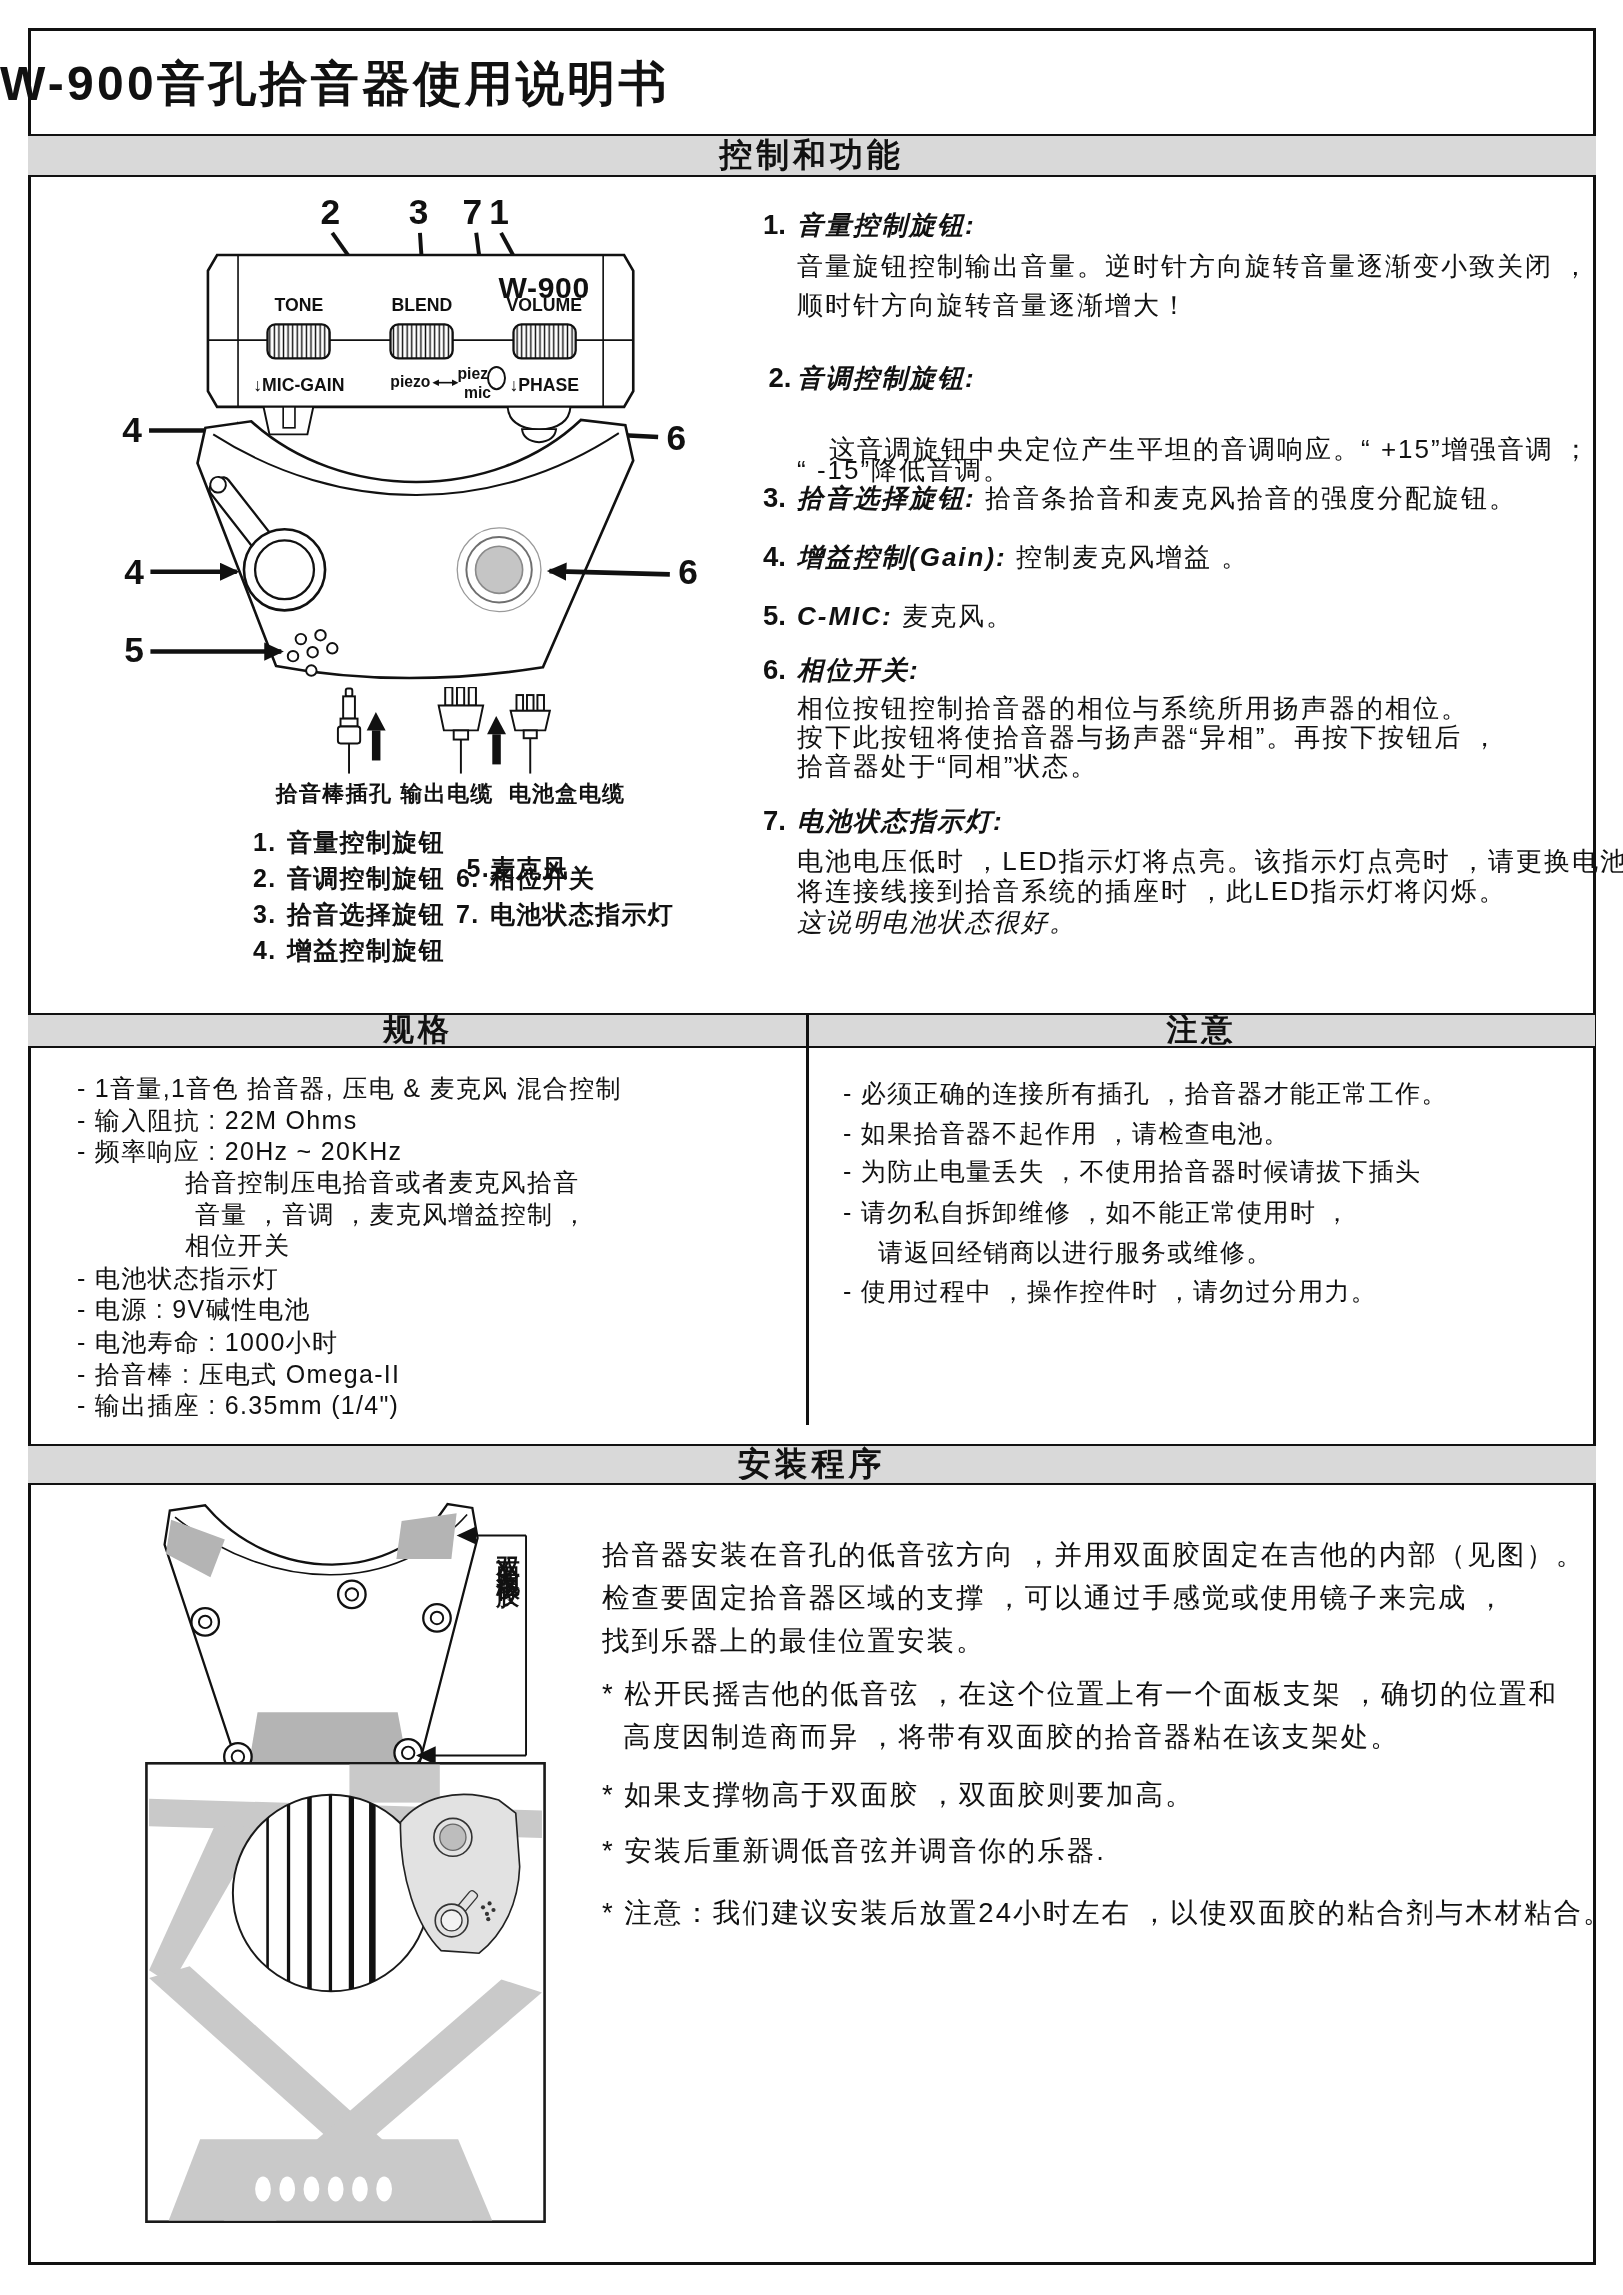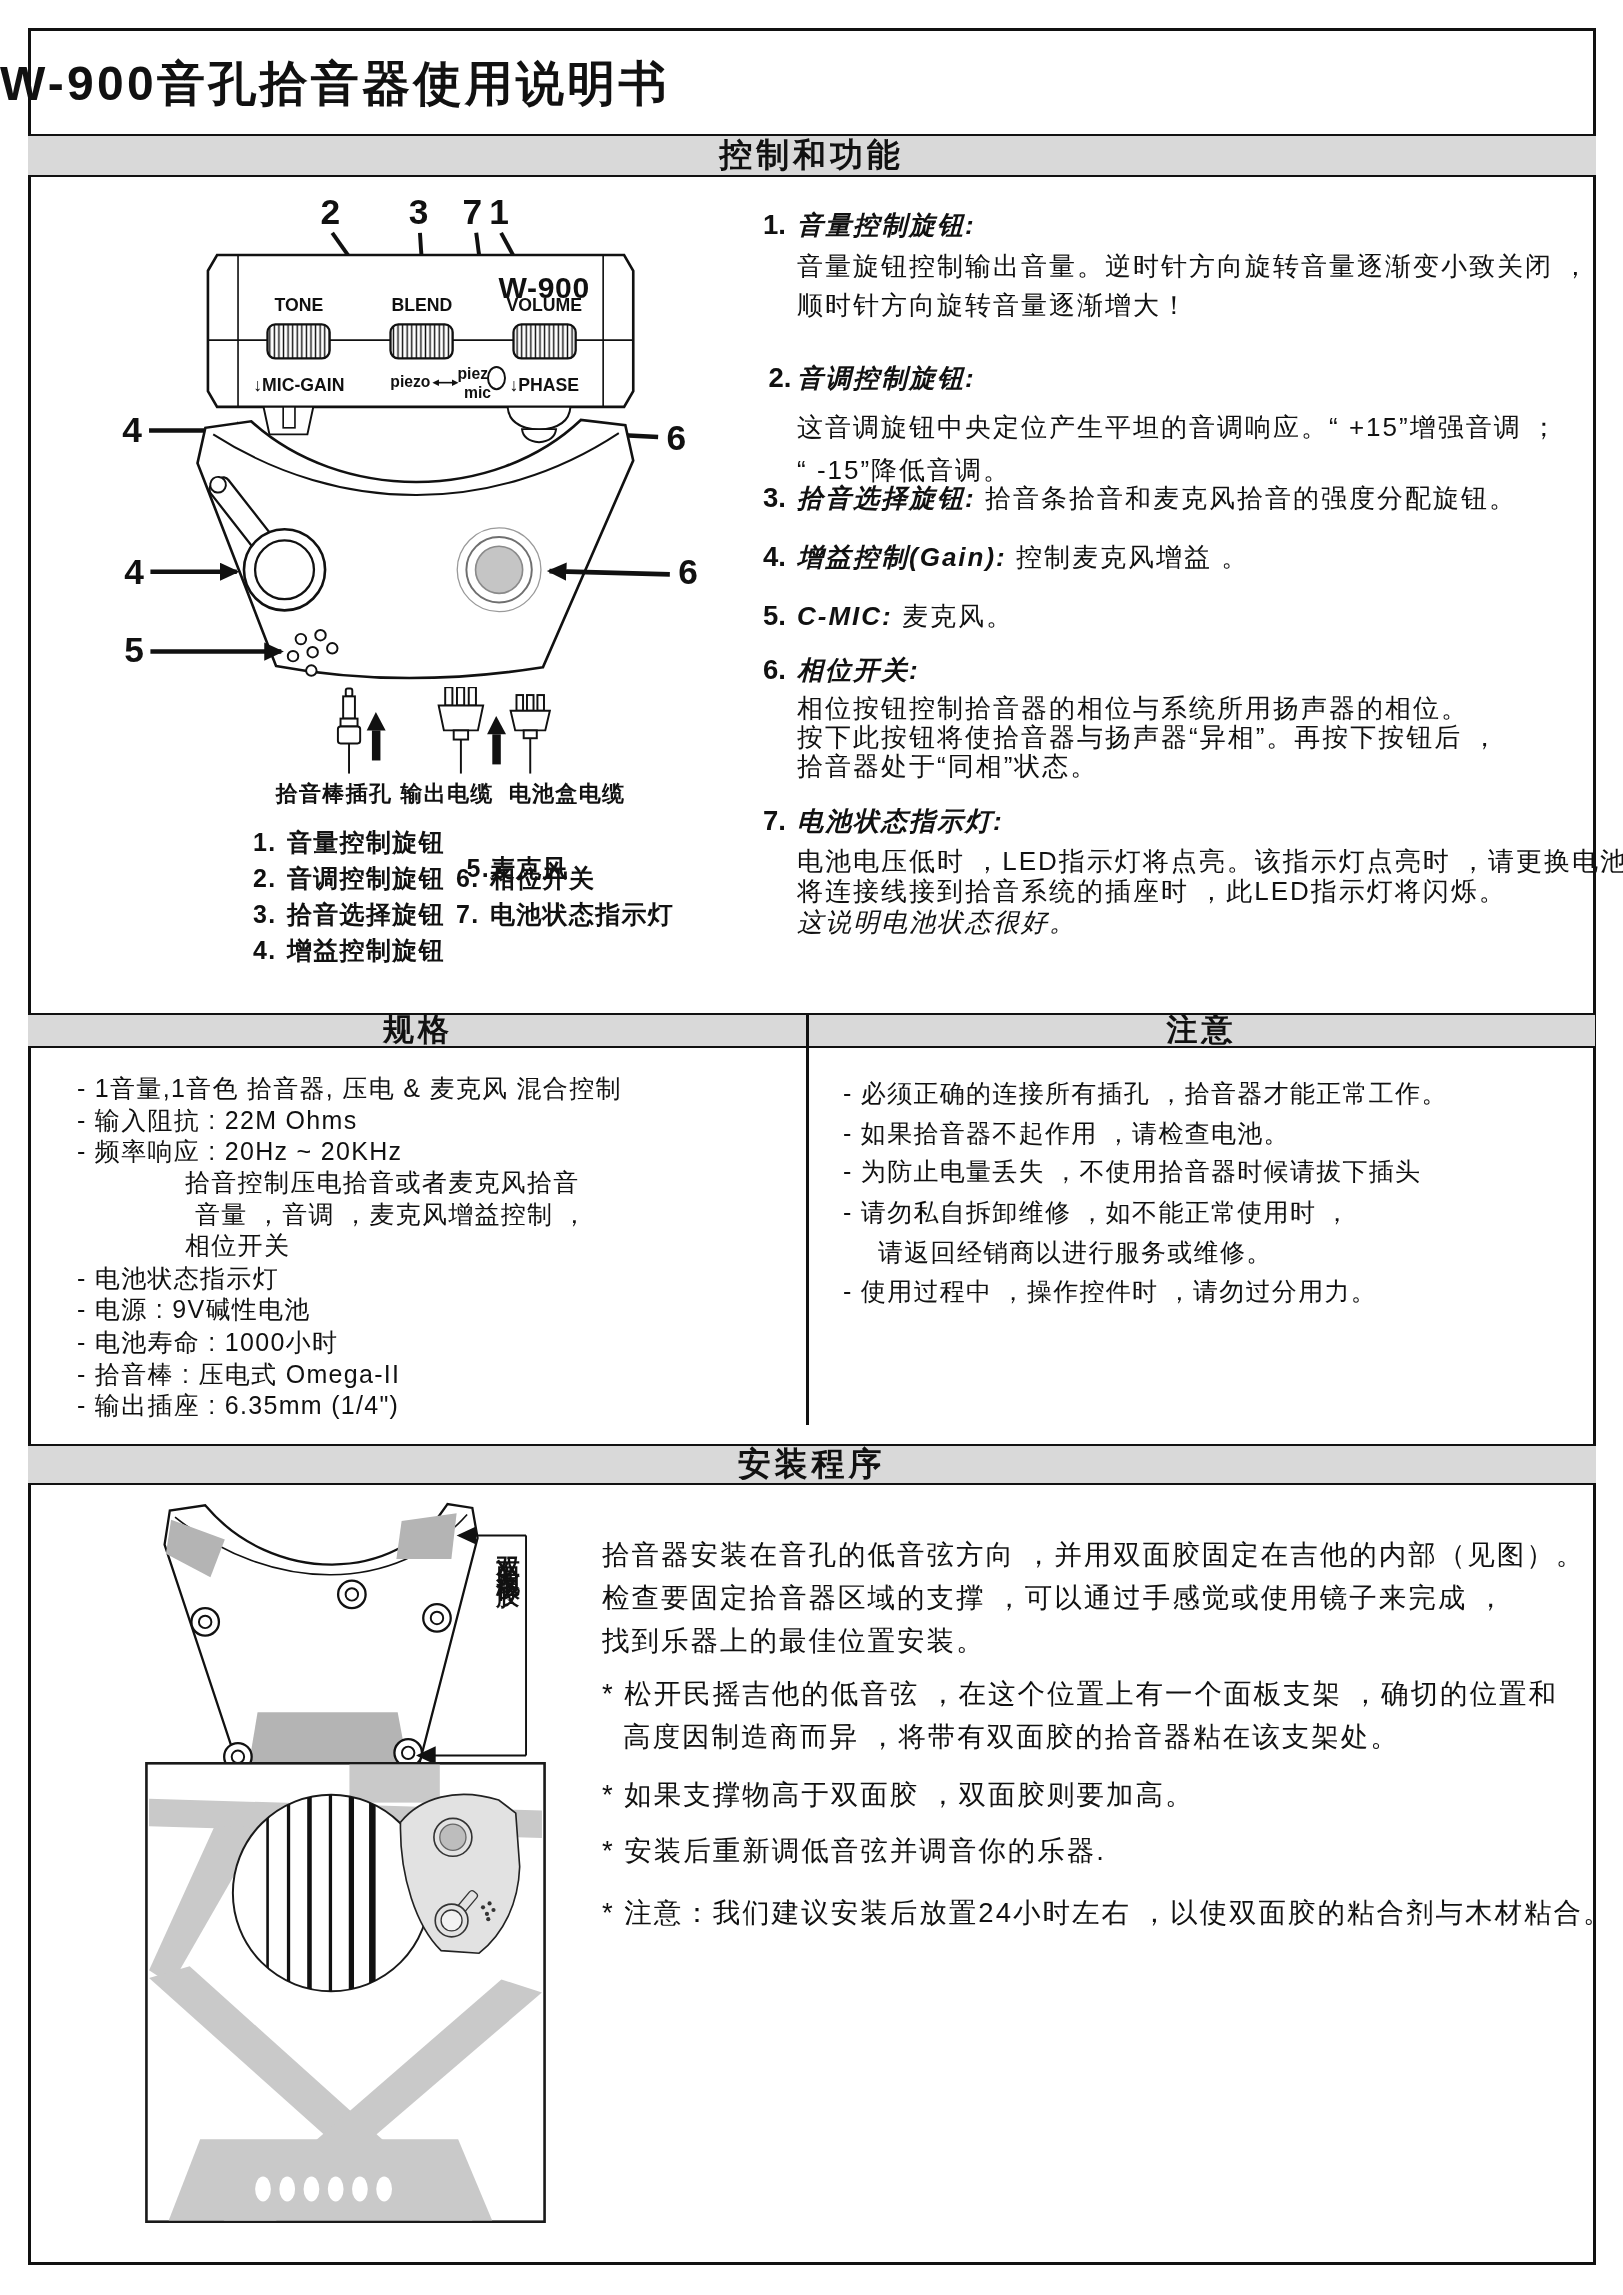--- a/index.html
+++ b/index.html
@@ -183,21 +183,21 @@
   <div class="abs legend-row" style="left:456px;top:898px;">
     <span class="legend-num">7.</span><span>电池状态指示灯</span></div>
 
   <div class="abs ctrl-item" style="left:763px;top:208px;">
     <span class="ctrl-num">1.</span><span class="ctrl-title">音量控制旋钮:</span></div>
   <div class="abs ctrl-body" style="top:249px;">音量旋钮控制输出音量。逆时针方向旋转音量逐渐变小致关闭 ，</div>
   <div class="abs ctrl-body" style="top:288px;">顺时针方向旋转音量逐渐增大！</div>
 
   <div class="abs ctrl-item" style="left:763px;top:361px;text-align:center;">
     <span class="ctrl-num">2.</span><span class="ctrl-title">音调控制旋钮:</span></div>
-  <div class="abs ctrl-body" style="top:410px;">这音调旋钮中央定位产生平坦的音调响应。“ +15”增强音调 ；</div>
+  <div class="abs ctrl-body" style="top:432px;margin-left:32px;">这音调旋钮中央定位产生平坦的音调响应。“ +15”增强音调 ；</div>
   <div class="abs ctrl-body" style="top:453px;">“ -15”降低音调。</div>
 
   <div class="abs ctrl-item" style="left:763px;top:481px;">
     <span class="ctrl-num">3.</span><span class="ctrl-title">拾音选择旋钮:</span> <span class="ctrl-inline">拾音条拾音和麦克风拾音的强度分配旋钮。</span></div>
 
   <div class="abs ctrl-item" style="left:763px;top:540px;">
     <span class="ctrl-num">4.</span><span class="ctrl-title">增益控制(Gain):</span>  <span class="ctrl-inline">控制麦克风增益 。</span></div>
 
   <div class="abs ctrl-item" style="left:763px;top:599px;">
     <span class="ctrl-num">5.</span><span class="ctrl-title">C-MIC:</span> <span class="ctrl-inline">麦克风。</span></div>

